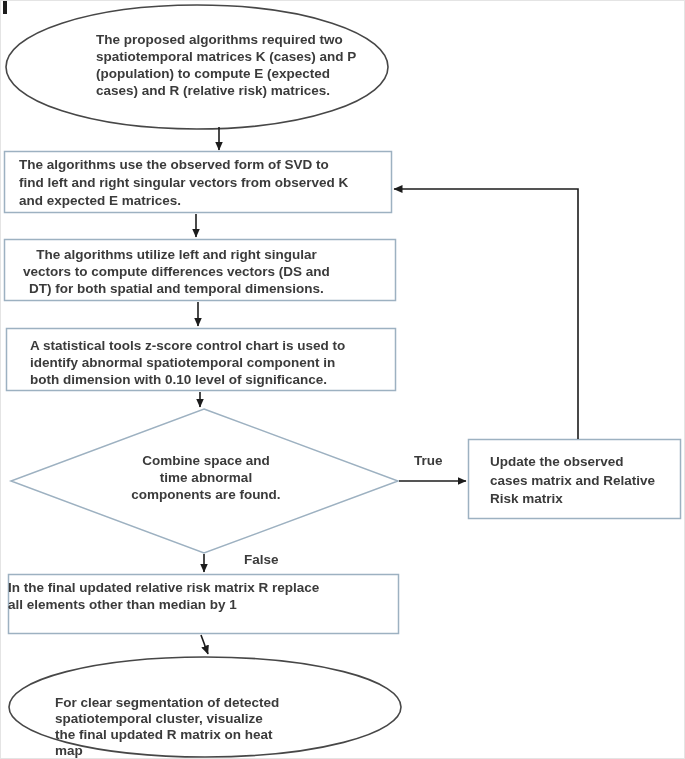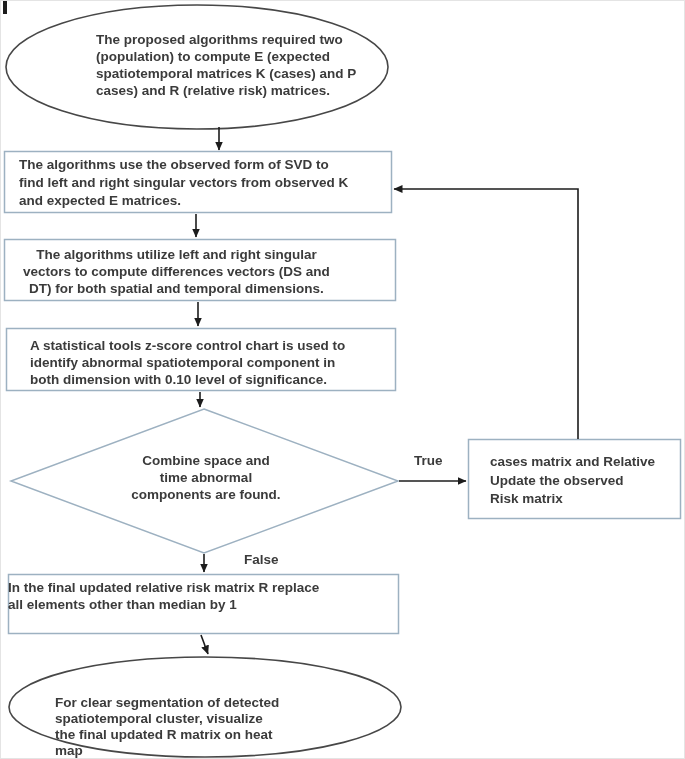--- a/index.html
+++ b/index.html
@@ -93,22 +93,22 @@
     <line class="flow" x1="197" y1="301" x2="197" y2="325" marker-end="url(#arrow)"></line>
     <line class="flow" x1="199" y1="391" x2="199" y2="406" marker-end="url(#arrow)"></line>
     <line class="flow" x1="203" y1="553" x2="203" y2="571" marker-end="url(#arrow)"></line>
     <line class="flow" x1="398" y1="480" x2="465" y2="480" marker-end="url(#arrow)"></line>
     <line class="flow" x1="200" y1="634" x2="207" y2="653" marker-end="url(#arrow)"></line>
     <polyline class="flow" points="577,438 577,188 393,188" marker-end="url(#arrow)"></polyline>
   </svg>
 
   <div class="txt" id="t-start">
     <div>The proposed algorithms required two</div>
+    <div>spatiotemporal matrices K (cases) and P</div>
     <div>(population)  to  compute  E  (expected</div>
-    <div>spatiotemporal matrices K (cases) and P</div>
     <div>cases) and R (relative risk) matrices.</div>
   </div>
 
   <div class="txt" id="t-svd">
     <div>The algorithms use the observed form of SVD to</div>
     <div>find left and right singular vectors from observed K</div>
     <div>and expected E matrices.</div>
   </div>
 
   <div class="txt" id="t-vectors">
@@ -125,22 +125,22 @@
 
   <div class="txt" id="t-decision">
     <div>Combine space and</div>
     <div>time abnormal</div>
     <div>components are found.</div>
   </div>
 
   <div class="txt" id="t-true">True</div>
 
   <div class="txt" id="t-update">
+    <div>Update the observed</div>
     <div>cases matrix and Relative</div>
-    <div>Update the observed</div>
     <div>Risk matrix</div>
   </div>
 
   <div class="txt" id="t-false">False</div>
 
   <div class="txt" id="t-replace">
     <div>In the final updated relative risk matrix R replace</div>
     <div>all elements other than median by 1</div>
   </div>
 

